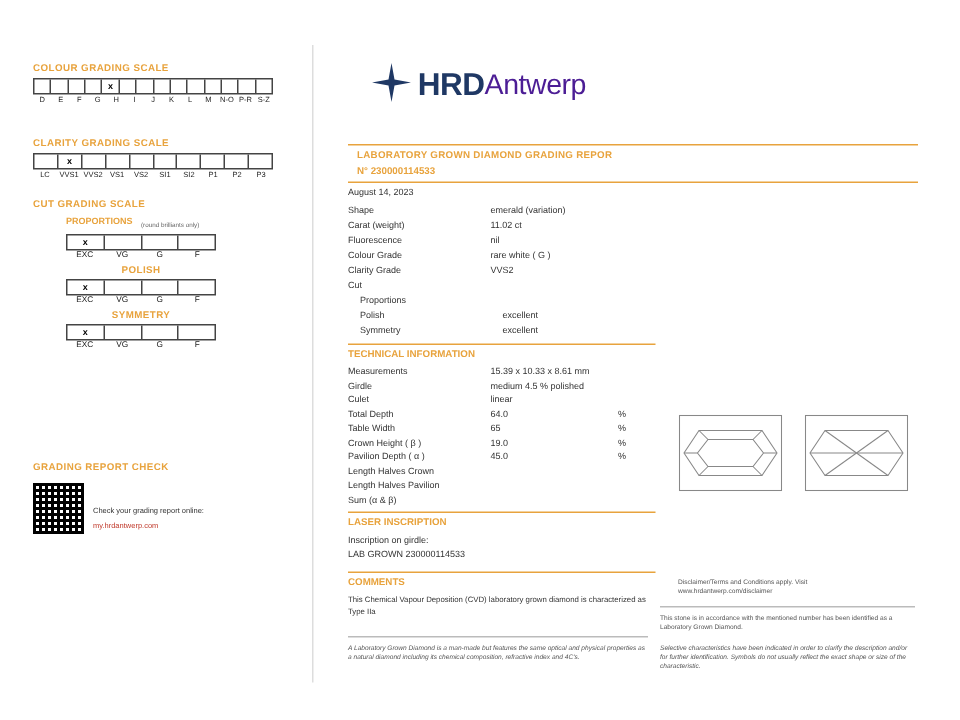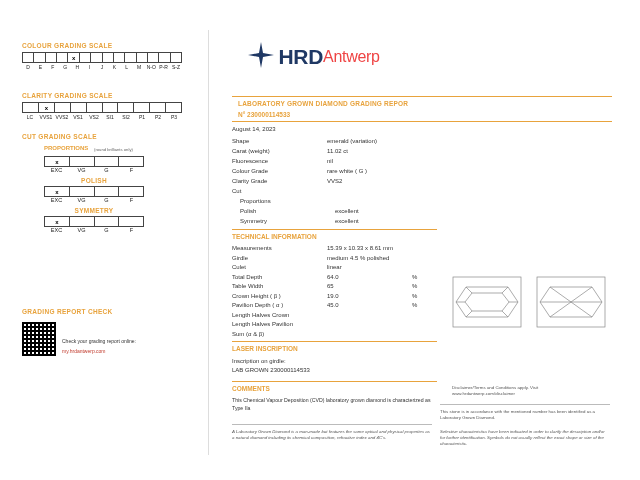--- a/index.html
+++ b/index.html
@@ -162,21 +162,21 @@
   <div style="position:absolute;left:62px;top:348px;font-size:5px;color:#C0392B;">my.hrdantwerp.com</div>
 
   <div style="position:absolute;left:208px;top:30px;width:1px;height:425px;background:#dddddd;"></div>
 
   <div style="position:absolute;left:248px;top:42px;">
     <span style="display:inline-block;vertical-align:middle;">
       <svg width="26" height="26" viewBox="0 0 26 26">
         <path d="M13 0 L15 11 L26 13 L15 15 L13 26 L11 15 L0 13 L11 11 Z" fill="#1F3864"></path>
       </svg>
     </span>
-    <span style="font-size:21px;font-weight:bold;color:#1F3864;vertical-align:middle;letter-spacing:-.3px;">HRD</span><span style="font-size:16px;color:#ef4444;vertical-align:middle;letter-spacing:-.3px;">Antwerp</span>
+    <span style="font-size:21px;font-weight:bold;color:#1F3864;vertical-align:middle;letter-spacing:-.3px;">HRD</span><span style="font-size:19px;color:#4c1d95;vertical-align:middle;letter-spacing:-.3px;">Antwerp</span>
   </div>
 
   <div class="rule" style="left:232px;top:96px;width:380px;"></div>
   <div style="position:absolute;left:238px;top:100px;font-size:6.5px;font-weight:bold;color:#E8A33D;letter-spacing:.2px;">LABORATORY GROWN DIAMOND GRADING REPOR</div>
   <div style="position:absolute;left:238px;top:111px;font-size:6.5px;font-weight:bold;color:#E8A33D;">N° 230000114533</div>
   <div class="rule" style="left:232px;top:121px;width:380px;"></div>
 
   <div style="position:absolute;left:232px;top:126px;font-size:6px;color:#333;">August 14, 2023</div>
 
   <div id="detail-rows" style="position:absolute;left:232px;top:138px;width:250px;">

